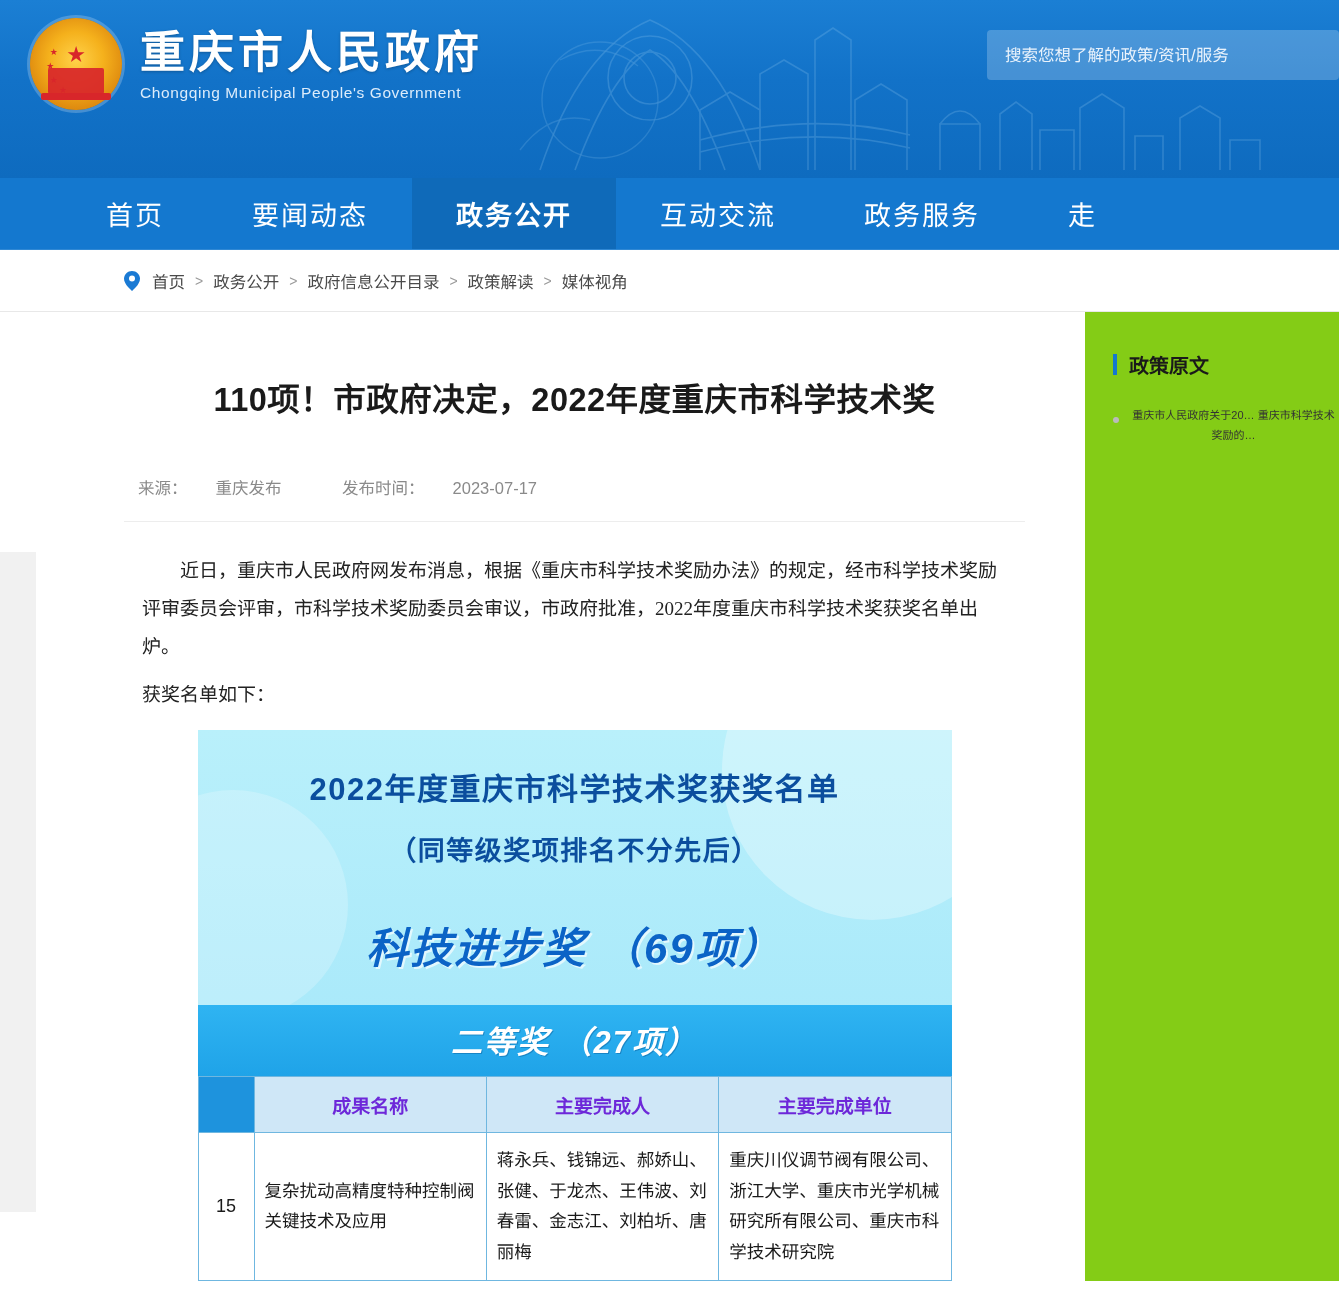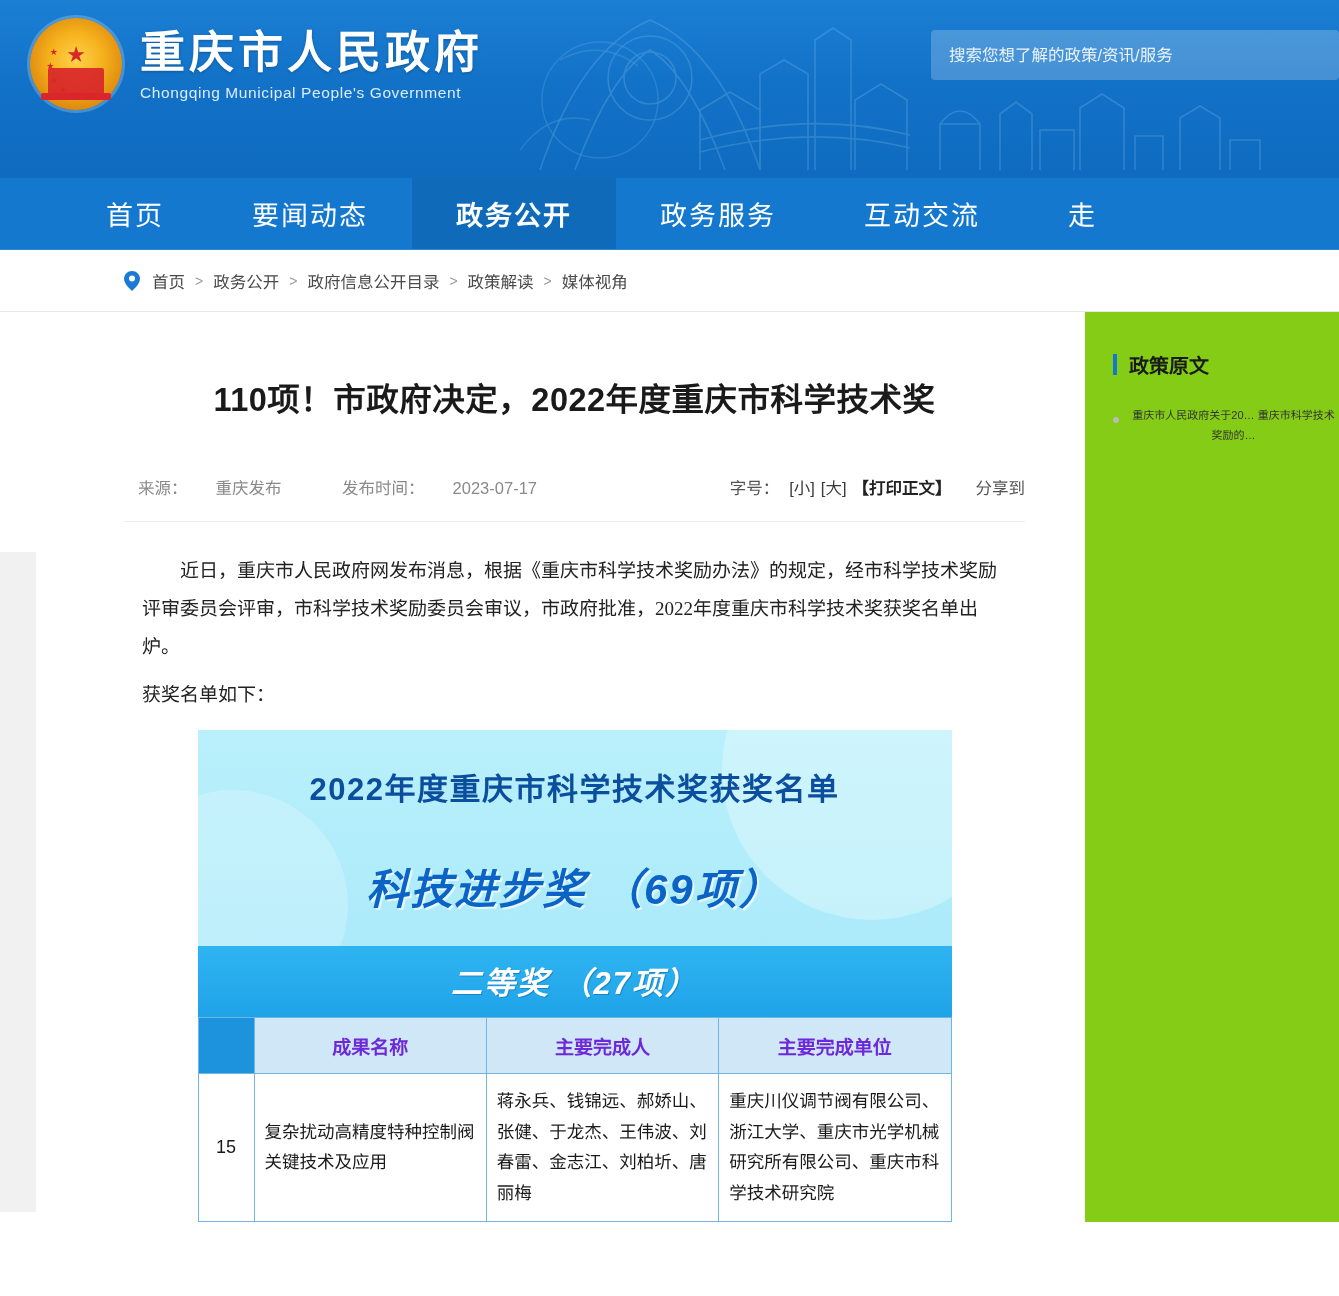--- a/index.html
+++ b/index.html
@@ -67,21 +67,21 @@
   }
   .brand-text .en {
     color: #dcecfb;
     font-size: 15.5px;
     letter-spacing: .6px;
     margin-top: 4px;
   }
   .search-box {
     position: absolute;
     right: 0px; top: 30px;
-    width: 408px; height: 50px;
+    width: 352px; height: 50px;
     background: rgba(255,255,255,0.22);
     border-radius: 4px;
     display: flex; align-items: center;
     padding: 0 16px;
   }
   .search-box input {
     flex: 1;
     background: transparent;
     border: none; outline: none;
     color: #ffffff;
@@ -345,22 +345,22 @@
 
   <div class="search-box">
     <input type="text" placeholder="搜索您想了解的政策/资讯/服务" style="">
   </div>
 </header>
 
 <nav class="main-nav">
   <div class="nav-item">首页</div>
   <div class="nav-item">要闻动态</div>
   <div class="nav-item active">政务公开</div>
+  <div class="nav-item">互动交流</div>
   <div class="nav-item">政务服务</div>
-  <div class="nav-item">互动交流</div>
   <div class="nav-item">走</div>
 </nav>
 
 <div class="breadcrumb-wrap">
   <span class="pin-icon">
     <svg width="16" height="20" viewBox="0 0 16 20">
       <path d="M8 0C3.6 0 0 3.5 0 7.8 0 13.6 8 20 8 20s8-6.4 8-12.2C16 3.5 12.4 0 8 0z" fill="#1a7ad4"></path>
       <circle cx="8" cy="7.6" r="3" fill="#ffffff"></circle>
     </svg>
   </span>
@@ -380,38 +380,32 @@
   <div class="page-body">
 
     <main class="article-col">
       <h1 class="article-title">110项！市政府决定，2022年度重庆市科学技术奖</h1>
 
       <div class="meta-row">
         <div class="meta-left">
           <span><span>来源：</span><span>重庆发布</span></span>
           <span><span>发布时间：</span><span>2023-07-17</span></span>
         </div>
-        <div class="meta-right">
-          <span class="lbl">字号：</span>
-          <a>[小]</a>
-          <a>[大]</a>
-          <a class="strong">【打印正文】</a>
-          <span class="share">分享到</span>
-        </div>
       </div>
 
       <div class="article-content">
         <p>近日，重庆市人民政府网发布消息，根据《重庆市科学技术奖励办法》的规定，经市科学技术奖励评审委员会评审，市科学技术奖励委员会审议，市政府批准，2022年度重庆市科学技术奖获奖名单出炉。</p>
         <p class="noindent">获奖名单如下：</p>
 
         <figure class="poster" style="margin-left:auto;margin-right:auto;">
           <div class="blob b1"></div>
           <div class="blob b2"></div>
           <div class="poster-inner">
             <h2>2022年度重庆市科学技术奖获奖名单</h2>
+            <h3>（同等级奖项排名不分先后）</h3>
             <div class="award-type">科技进步奖 （69项）</div>
             <div class="level-bar">
               <span class="txt">二等奖 （27项）</span>
             </div>
             <table>
               <thead>
                 <tr>
                   <th class="idx"></th>
                   <th>成果名称</th>
                   <th>主要完成人</th>

